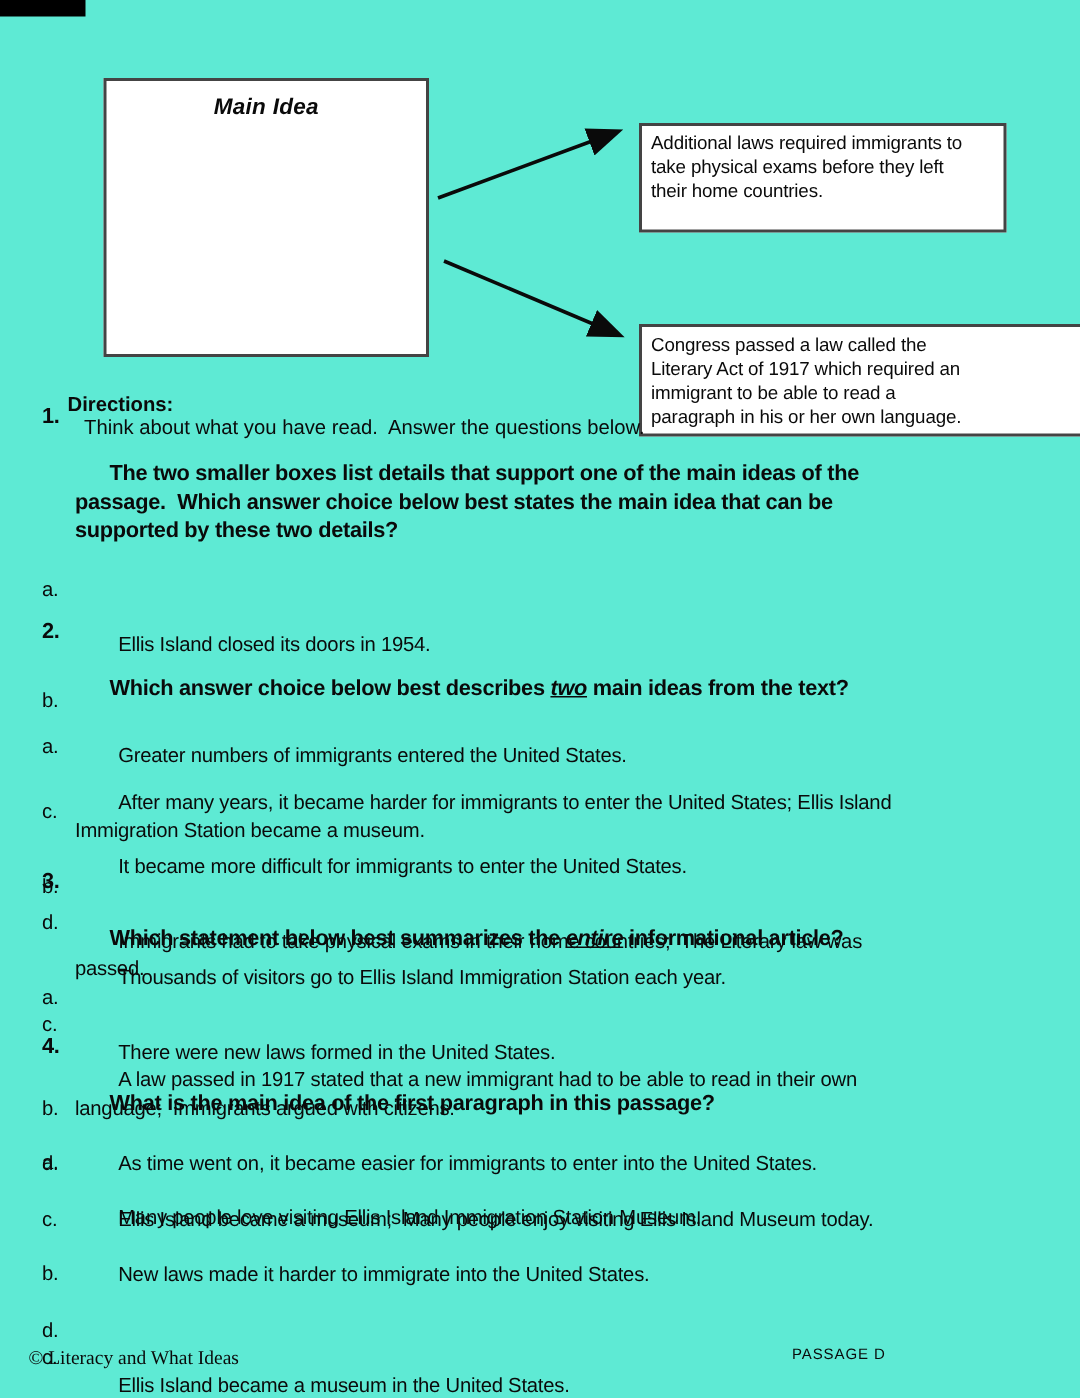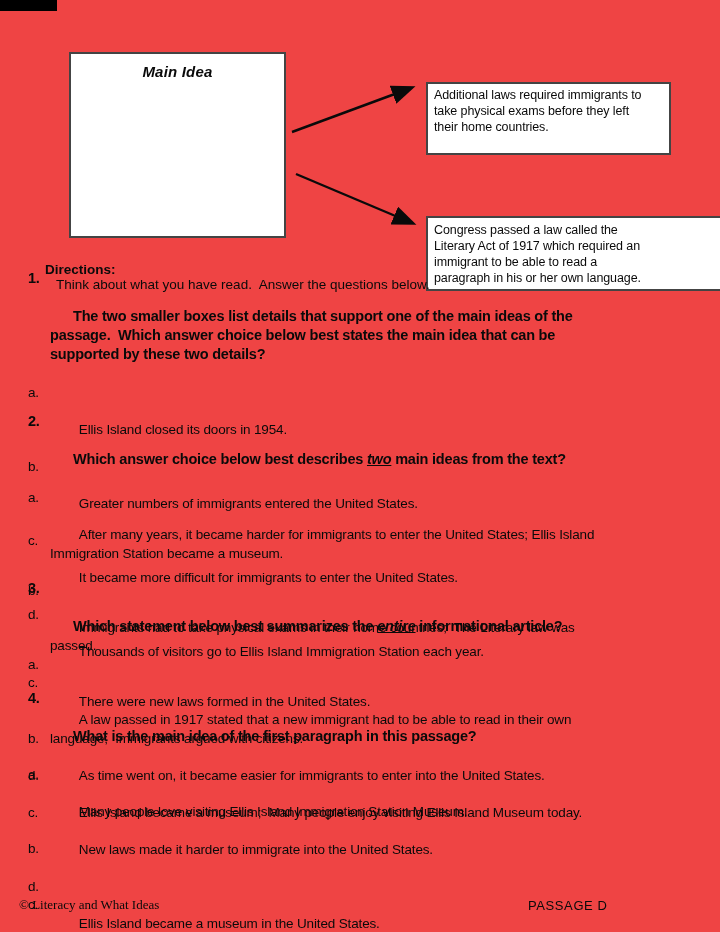--- a/index.html
+++ b/index.html
@@ -3,21 +3,21 @@
 <meta charset="utf-8">
 <style>
   * { margin: 0; padding: 0; box-sizing: border-box; }
   html, body { background: #e8e8e8; }
   body { font-family: "Liberation Sans", sans-serif; color: #0a0a0a; }
 
   .page {
     position: relative;
     width: 720px;
     height: 932px;
-    background: #ef4444;
+    background: #5eead4;
     overflow: hidden;
   }
 
   .scan-bar {
     position: absolute;
     left: 0; top: 0;
     width: 57px; height: 11px;
     background: #000;
   }
 
@@ -96,21 +96,21 @@
   
   .footer-copyright {
     position: absolute;
     left: 19px; top: 897px;
     font-family: "Liberation Serif", serif;
     font-size: 13px;
   }
   .footer-passage {
     position: absolute;
     left: 528px; top: 898px;
-    font-size: 13px;
+    font-size: 10px;
     letter-spacing: 0.6px;
   }
 </style>
 </head>
 <body>
 
 <div class="page">
 
   <div class="scan-bar"></div>
 

